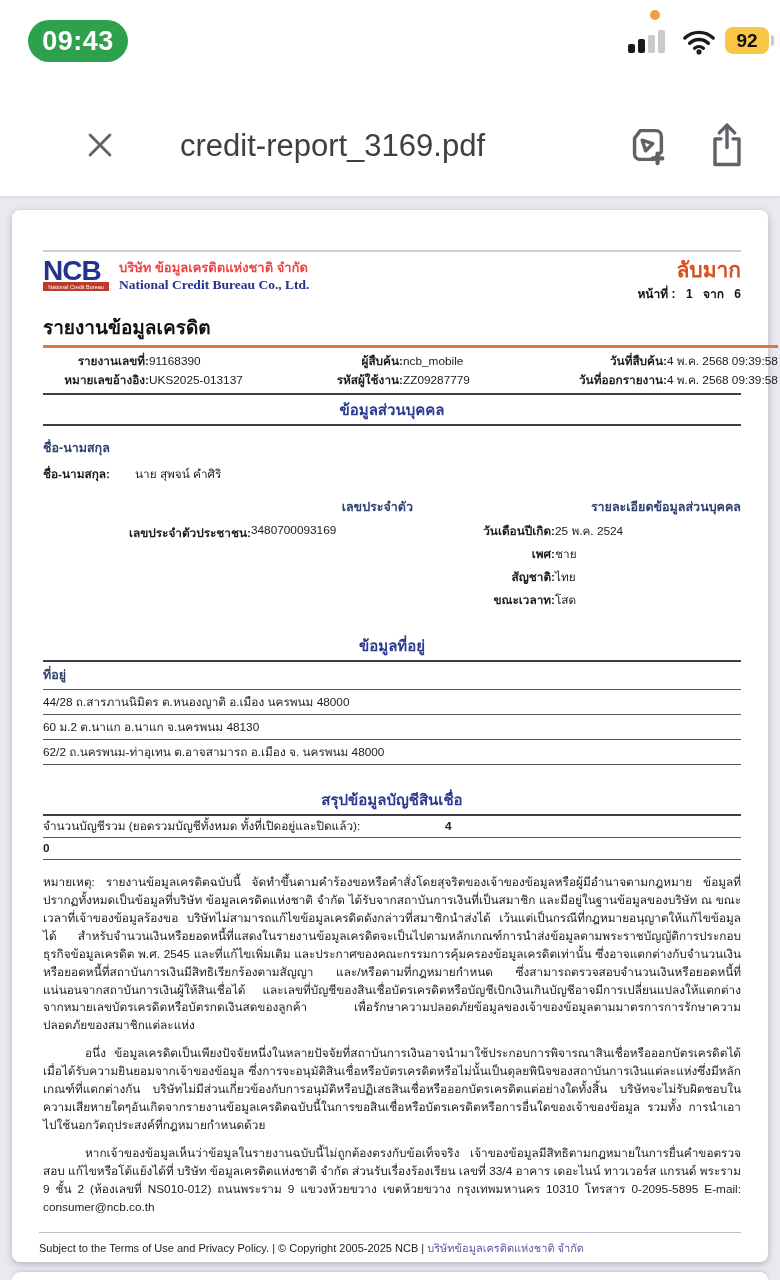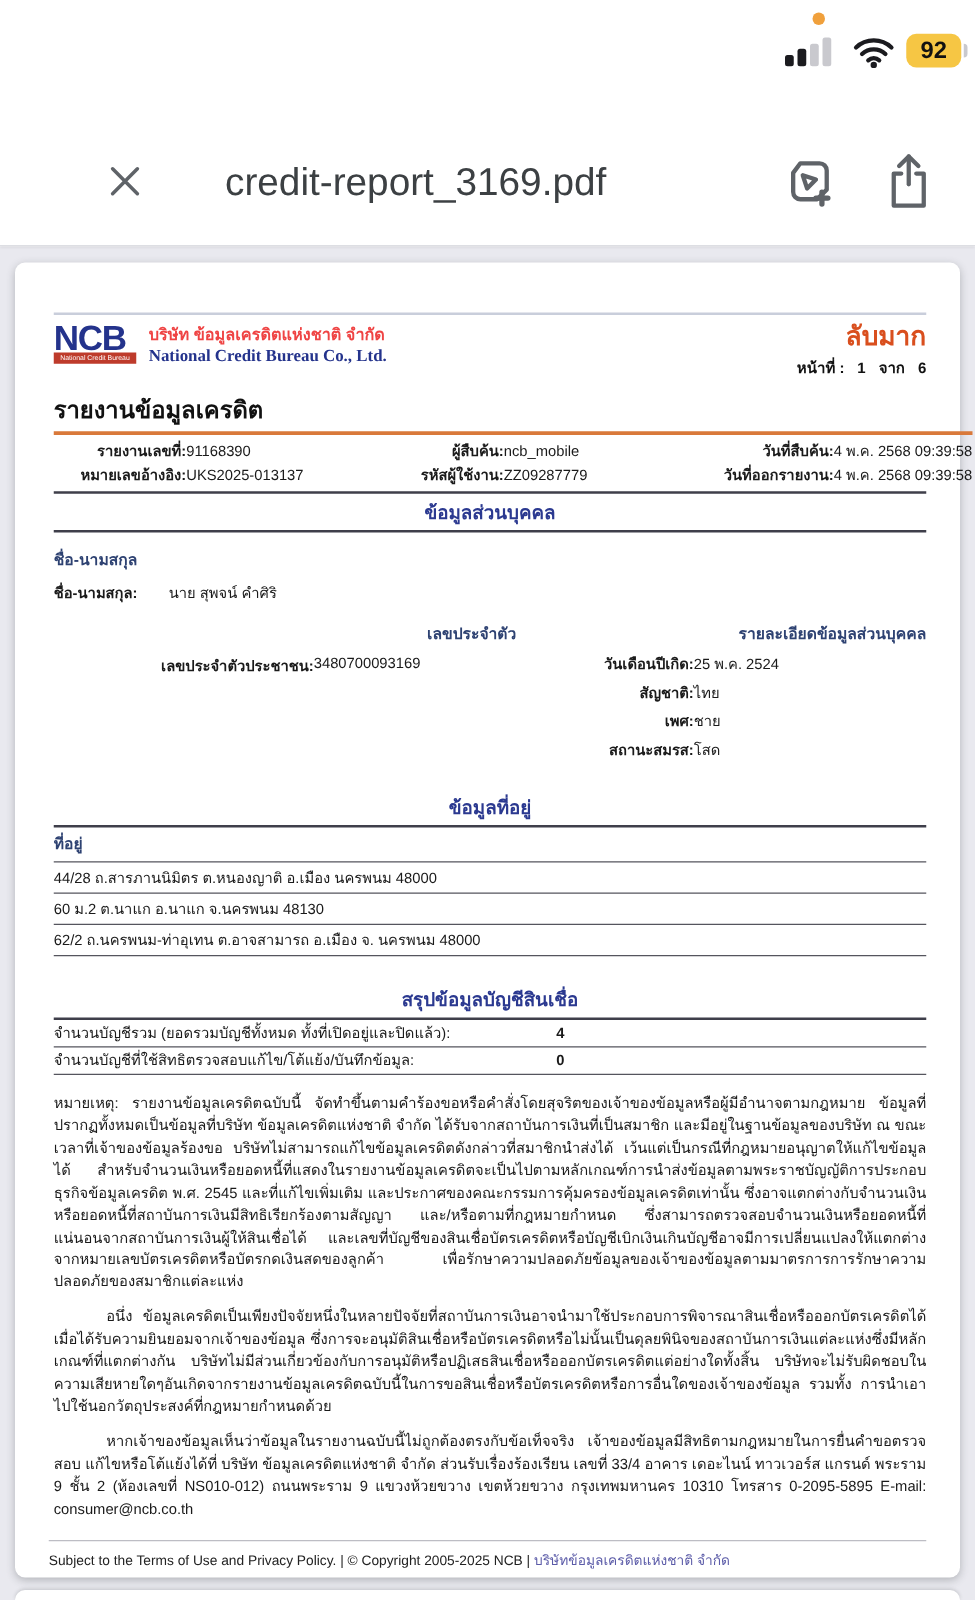--- a/index.html
+++ b/index.html
@@ -83,20 +83,23 @@
   .pdf-footer .th{color:#5B5BA8;}
   .next-page{position:absolute;left:12px;top:1272px;width:756px;height:8px;background:#fff;border-radius:8px 8px 0 0;
              box-shadow:0 -1px 3px rgba(60,64,67,.2);}
 </style>
 </head>
 <body>
 
 <div class="screen">
 
   <div class="topbar">
+    <div class="time-pill">
+      <span>09:43</span>
+    </div>
     <div class="rec-dot"></div>
     <div class="signal">
       <i class="b1"></i>
       <i class="b2"></i>
       <i class="b3"></i>
       <i class="b4"></i>
     </div>
     <svg class="wifi" width="34" height="26" viewBox="0 0 24 18" fill="none">
       <path d="M2 6.2 a14.5 14.5 0 0 1 20 0" stroke="#1B1B1F" stroke-width="2.4" stroke-linecap="round"></path>
       <path d="M5.4 9.9 a9.4 9.4 0 0 1 13.2 0" stroke="#1B1B1F" stroke-width="2.4" stroke-linecap="round"></path>
@@ -196,29 +199,29 @@
             <span class="v">3480700093169</span>
           </div>
         </div>
         <div class="pcol-right">
           <div class="subhead">รายละเอียดข้อมูลส่วนบุคคล</div>
           <div class="kv">
             <span class="k">วันเดือนปีเกิด:</span>
             <span class="v">25 พ.ค. 2524</span>
           </div>
           <div class="kv">
+            <span class="k">เพศ:</span>
+            <span class="v">ชาย</span>
+          </div>
+          <div class="kv">
             <span class="k">สัญชาติ:</span>
             <span class="v">ไทย</span>
           </div>
           <div class="kv">
-            <span class="k">เพศ:</span>
-            <span class="v">ชาย</span>
-          </div>
-          <div class="kv">
-            <span class="k">สถานะสมรส:</span>
+            <span class="k">ขณะเวลาท:</span>
             <span class="v">โสด</span>
           </div>
         </div>
       </div>
 
       <div class="addr-section">
         <div class="section-head">ข้อมูลที่อยู่</div>
         <div class="dark-rule" style="margin-top:0;"></div>
         <div class="subhead addr-sub">ที่อยู่</div>
         <div class="thin-rule"></div>
@@ -228,21 +231,20 @@
       </div>
 
       <div class="sum-section">
         <div class="section-head">สรุปข้อมูลบัญชีสินเชื่อ</div>
         <div class="dark-rule" style="margin-top:0;"></div>
         <div class="sum-row">
           <span class="sl">จำนวนบัญชีรวม (ยอดรวมบัญชีทั้งหมด ทั้งที่เปิดอยู่และปิดแล้ว):</span>
           <span class="sv">4</span>
         </div>
         <div class="sum-row">
-          <span class="sl">จำนวนบัญชีที่ใช้สิทธิตรวจสอบแก้ไข/โต้แย้ง/บันทึกข้อมูล:</span>
           <span class="sv">0</span>
         </div>
       </div>
 
       <div class="notes">
         <p class="note">หมายเหตุ: รายงานข้อมูลเครดิตฉบับนี้ จัดทำขึ้นตามคำร้องขอหรือคำสั่งโดยสุจริตของเจ้าของข้อมูลหรือผู้มีอำนาจตามกฎหมาย ข้อมูลที่ปรากฏทั้งหมดเป็นข้อมูลที่บริษัท ข้อมูลเครดิตแห่งชาติ จำกัด ได้รับจากสถาบันการเงินที่เป็นสมาชิก และมีอยู่ในฐานข้อมูลของบริษัท ณ ขณะเวลาที่เจ้าของข้อมูลร้องขอ บริษัทไม่สามารถแก้ไขข้อมูลเครดิตดังกล่าวที่สมาชิกนำส่งได้ เว้นแต่เป็นกรณีที่กฎหมายอนุญาตให้แก้ไขข้อมูลได้ สำหรับจำนวนเงินหรือยอดหนี้ที่แสดงในรายงานข้อมูลเครดิตจะเป็นไปตามหลักเกณฑ์การนำส่งข้อมูลตามพระราชบัญญัติการประกอบธุรกิจข้อมูลเครดิต พ.ศ. 2545 และที่แก้ไขเพิ่มเติม และประกาศของคณะกรรมการคุ้มครองข้อมูลเครดิตเท่านั้น ซึ่งอาจแตกต่างกับจำนวนเงินหรือยอดหนี้ที่สถาบันการเงินมีสิทธิเรียกร้องตามสัญญา และ/หรือตามที่กฎหมายกำหนด ซึ่งสามารถตรวจสอบจำนวนเงินหรือยอดหนี้ที่แน่นอนจากสถาบันการเงินผู้ให้สินเชื่อได้ และเลขที่บัญชีของสินเชื่อบัตรเครดิตหรือบัญชีเบิกเงินเกินบัญชีอาจมีการเปลี่ยนแปลงให้แตกต่างจากหมายเลขบัตรเครดิตหรือบัตรกดเงินสดของลูกค้า เพื่อรักษาความปลอดภัยข้อมูลของเจ้าของข้อมูลตามมาตรการการรักษาความปลอดภัยของสมาชิกแต่ละแห่ง</p>
         <p class="note indent">อนึ่ง ข้อมูลเครดิตเป็นเพียงปัจจัยหนึ่งในหลายปัจจัยที่สถาบันการเงินอาจนำมาใช้ประกอบการพิจารณาสินเชื่อหรือออกบัตรเครดิตได้เมื่อได้รับความยินยอมจากเจ้าของข้อมูล ซึ่งการจะอนุมัติสินเชื่อหรือบัตรเครดิตหรือไม่นั้นเป็นดุลยพินิจของสถาบันการเงินแต่ละแห่งซึ่งมีหลักเกณฑ์ที่แตกต่างกัน บริษัทไม่มีส่วนเกี่ยวข้องกับการอนุมัติหรือปฏิเสธสินเชื่อหรือออกบัตรเครดิตแต่อย่างใดทั้งสิ้น บริษัทจะไม่รับผิดชอบในความเสียหายใดๆอันเกิดจากรายงานข้อมูลเครดิตฉบับนี้ในการขอสินเชื่อหรือบัตรเครดิตหรือการอื่นใดของเจ้าของข้อมูล รวมทั้ง การนำเอาไปใช้นอกวัตถุประสงค์ที่กฎหมายกำหนดด้วย</p>
         <p class="note indent">หากเจ้าของข้อมูลเห็นว่าข้อมูลในรายงานฉบับนี้ไม่ถูกต้องตรงกับข้อเท็จจริง เจ้าของข้อมูลมีสิทธิตามกฎหมายในการยื่นคำขอตรวจสอบ แก้ไขหรือโต้แย้งได้ที่ บริษัท ข้อมูลเครดิตแห่งชาติ จำกัด ส่วนรับเรื่องร้องเรียน เลขที่ 33/4 อาคาร เดอะไนน์ ทาวเวอร์ส แกรนด์ พระราม 9 ชั้น 2 (ห้องเลขที่ NS010-012) ถนนพระราม 9 แขวงห้วยขวาง เขตห้วยขวาง กรุงเทพมหานคร 10310 โทรสาร 0-2095-5895 E-mail: consumer@ncb.co.th</p>
       </div>
     </div>

